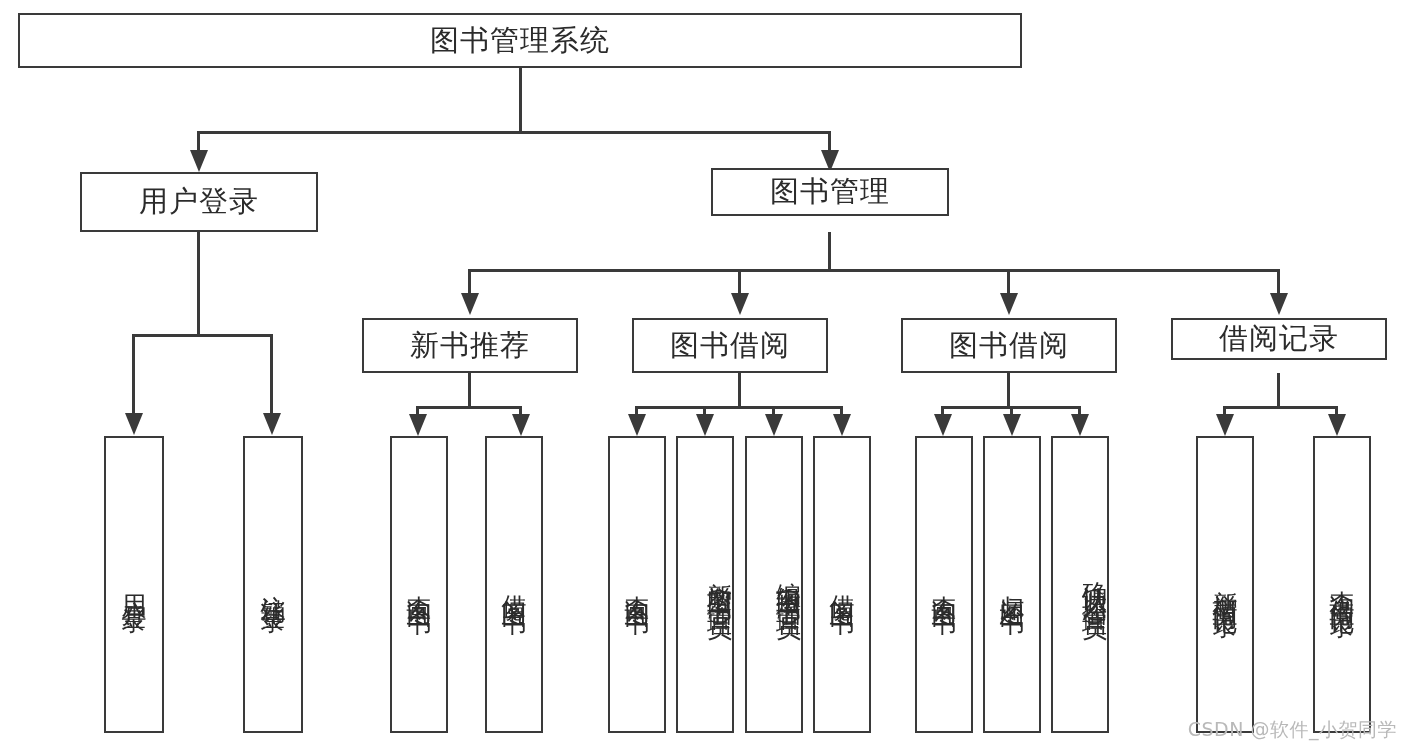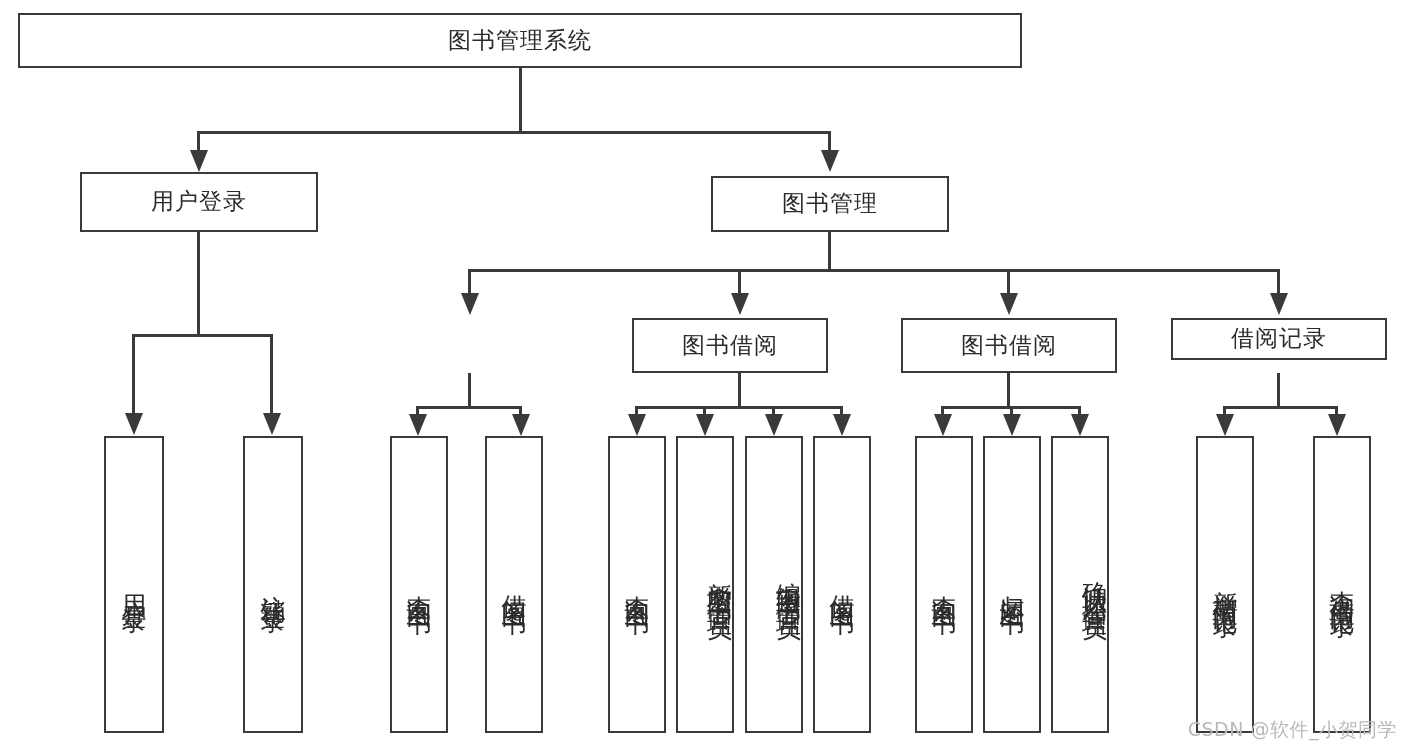--- a/index.html
+++ b/index.html
@@ -21,21 +21,21 @@
     box-sizing: border-box;
     border: 2.5px solid #3a3a3a;
     background: #ffffff;
     color: #2b2b2b;
     display: flex;
     align-items: center;
     justify-content: center;
     text-align: center;
   }
   .node.h {
-    font-size: 23px;
+    font-size: 29px;
     line-height: 1.1;
     letter-spacing: 1px;
     justify-content: center;
   }
   
   .node.v {
     writing-mode: vertical-rl;
     text-orientation: upright;
     font-size: 25px;
     letter-spacing: 5px;
@@ -93,21 +93,21 @@
   <div class="ln hline" style="left:197px; top:131px; width:634px; height:3px;"></div>
 
   <div class="ln vline" style="left:197px; top:131px; width:3px; height:22px;"></div>
   <div class="arrow" style="left:190px; top:150px;"></div>
   <div class="ln vline" style="left:828px; top:131px; width:3px; height:22px;"></div>
   <div class="arrow" style="left:821px; top:150px;"></div>
 
   <div class="node h" style="left:80px; top:172px; width:238px; height:60px;">
     <span>用户登录</span>
   </div>
-  <div class="node h" style="left:711px; top:176px; width:238px; height:56px;">
+  <div class="node h" style="left:711px; top:168px; width:238px; height:48px;">
     <span>图书管理</span>
   </div>
 
   <div class="ln vline" style="left:197px; top:232px; width:3px; height:105px;"></div>
   <div class="ln hline" style="left:132px; top:334px; width:140px; height:3px;"></div>
   <div class="ln vline" style="left:132px; top:334px; width:3px; height:82px;"></div>
   <div class="arrow" style="left:125px; top:413px;"></div>
   <div class="ln vline" style="left:270px; top:334px; width:3px; height:82px;"></div>
   <div class="arrow" style="left:263px; top:413px;"></div>
 
@@ -123,20 +123,23 @@
 
   <div class="ln vline" style="left:468px; top:269px; width:3px; height:26px;"></div>
   <div class="arrow" style="left:461px; top:293px;"></div>
   <div class="ln vline" style="left:738px; top:269px; width:3px; height:26px;"></div>
   <div class="arrow" style="left:731px; top:293px;"></div>
   <div class="ln vline" style="left:1007px; top:269px; width:3px; height:26px;"></div>
   <div class="arrow" style="left:1000px; top:293px;"></div>
   <div class="ln vline" style="left:1277px; top:269px; width:3px; height:26px;"></div>
   <div class="arrow" style="left:1270px; top:293px;"></div>
 
+  <div class="node h" style="left:362px; top:318px; width:216px; height:55px;">
+    <span>新书推荐</span>
+  </div>
   <div class="node h" style="left:632px; top:318px; width:196px; height:55px;">
     <span>图书借阅</span>
   </div>
   <div class="node h" style="left:901px; top:318px; width:216px; height:55px;">
     <span>图书借阅</span>
   </div>
   <div class="node h" style="left:1171px; top:318px; width:216px; height:42px;">
     <span>借阅记录</span>
   </div>
 

